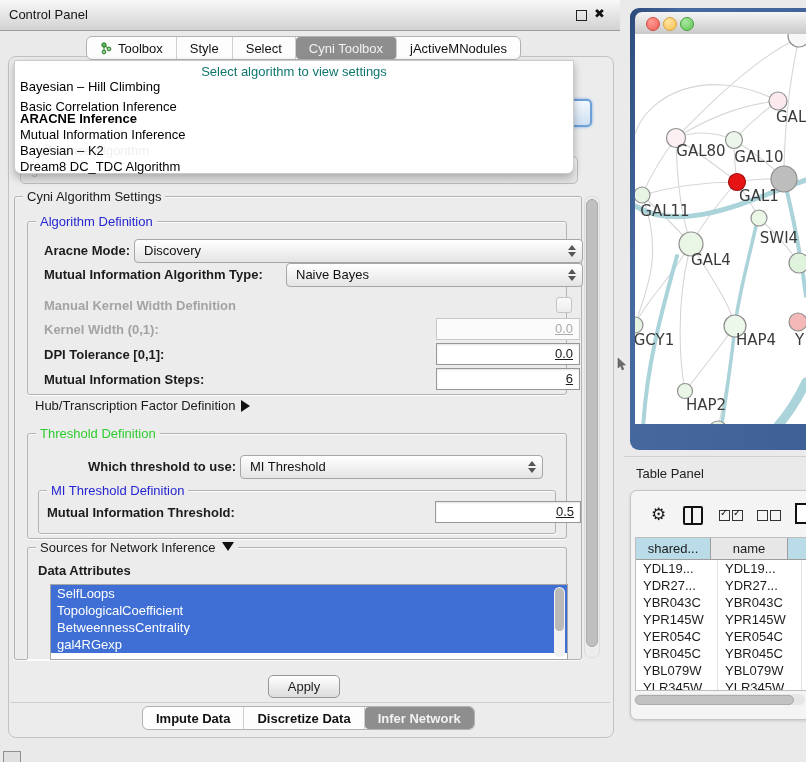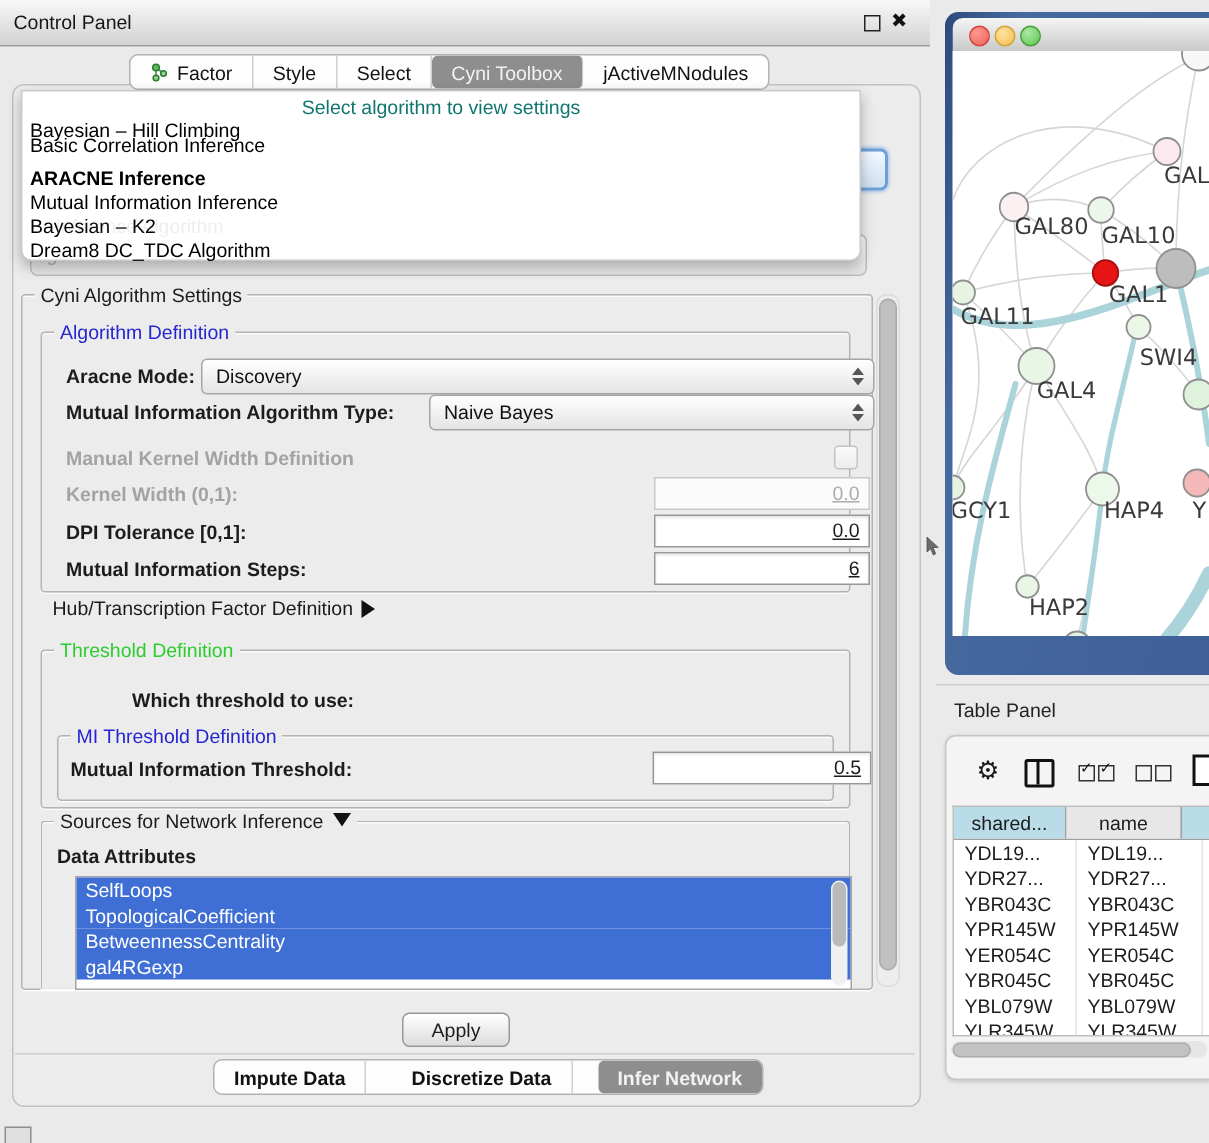--- a/index.html
+++ b/index.html
@@ -13,21 +13,21 @@
   .cp-title{left:9px;top:7px;font-size:13px;color:#161616;}
   .float-ic{left:576px;top:10px;width:9px;height:9px;border:1.6px solid #222;}
   .close-ic{left:594px;top:6px;font-size:13px;font-weight:bold;color:#111;}
   .tabstrip{display:flex;align-items:stretch;background:#fdfdfd;border:1px solid #b2b2b2;
      border-radius:6px;overflow:hidden;height:22px;}
   .tabstrip .tab{display:flex;align-items:center;gap:5px;padding:0 13px;border-right:1px solid #cfcfcf;
      color:#111;white-space:nowrap;}
   .tabstrip .tab:last-child{border-right:none;}
   .tabstrip .tab.sel{background:#8e8e8e;color:#f2f2f2;border-radius:4px;margin:0;}
   .top-tabs{left:86px;top:36px;}
-  .bot-tabs{left:142px;top:706px;font-weight:bold;gap:17px;}
+  .bot-tabs{left:142px;top:706px;font-weight:bold;}
   .main-panel{left:8px;top:56px;width:604px;height:680px;background:#ececec;
      border:1px solid #c2c2c2;border-radius:8px;}
   
   .ghost-combo{left:20px;top:156px;width:546px;height:26px;border:1px solid #bdbdbd;
      border-radius:5px;background:linear-gradient(#fbfbfb,#e3e3e3);color:#b5b5b5;
      line-height:26px;padding-left:10px;}
   .popup{left:14px;top:60px;width:558px;height:112px;background:#ffffff;
      border:1px solid #cacaca;border-radius:0 0 7px 7px;
      box-shadow:0 4px 9px rgba(0,0,0,.28);}
   .popup .ph{position:absolute;left:0;top:3px;width:100%;text-align:center;color:#0f766e;}
@@ -125,21 +125,21 @@
 
 <div class="abs tabstrip top-tabs">
   <div class="tab">
     <svg width="13" height="13" viewBox="0 0 13 13">
       <line x1="4" y1="3" x2="9" y2="7" stroke="#4f9e4f" stroke-width="1.2"></line>
       <line x1="4" y1="3" x2="4" y2="10" stroke="#4f9e4f" stroke-width="1.2"></line>
       <circle cx="4" cy="3" r="2.2" fill="#57b957" stroke="#2f7a2f"></circle>
       <circle cx="9" cy="7" r="1.9" fill="#8fd48f" stroke="#2f7a2f"></circle>
       <circle cx="4" cy="10" r="1.9" fill="#8fd48f" stroke="#2f7a2f"></circle>
     </svg>
-    <span>Factor</span>
+    <span>Toolbox</span>
   </div>
   <div class="tab">
     <span>Style</span>
   </div>
   <div class="tab">
     <span>Select</span>
   </div>
   <div class="tab sel">
     <span>Cyni Toolbox</span>
   </div>
@@ -147,21 +147,21 @@
     <span>jActiveMNodules</span>
   </div>
 </div>
 
 <div class="abs ghost-combo">galFiltered.sif default node</div>
 <div class="abs combo-stub"></div>
 
 <div class="abs popup">
   <div class="ph">Select algorithm to view settings</div>
   <div class="it" style="top:18px">Bayesian – Hill Climbing</div>
-  <div class="it" style="top:28px">Basic Correlation Inference</div>
+  <div class="it" style="top:38px">Basic Correlation Inference</div>
   <div class="it b" style="top:50px">ARACNE Inference</div>
   <div class="it" style="top:66px">Mutual Information Inference</div>
   <div class="it" style="top:82px">Bayesian – K2</div>
   <div class="it" style="top:98px">Dream8 DC_TDC Algorithm</div>
   <div class="abs ghost-title">Inference Algorithm</div>
 </div>
 
 <div class="abs grp" style="left:14px;top:196px;width:566px;height:462px;">
   <span class="grp-t">Cyni Algorithm Settings</span>
 
@@ -185,20 +185,24 @@
     <div class="abs field" style="left:408px;top:121px;width:136px;">0.0</div>
     <div class="abs lbl b" style="left:16px;top:150px;">Mutual Information Steps:</div>
     <div class="abs field" style="left:408px;top:146px;width:136px;">6</div>
   </div>
 
   <div class="abs lbl" style="left:20px;top:201px;text-align:right;"><span>Hub/Transcription Factor Definition</span><span class="tri-r"></span></div>
 
   <div class="abs grp" style="left:12px;top:236px;width:538px;height:104px;">
     <span class="grp-t t-green">Threshold Definition</span>
     <div class="abs lbl b" style="left:60px;top:25px;">Which threshold to use:</div>
+    <div class="abs combo" style="left:212px;top:21px;width:292px;">
+      <span>MI Threshold</span>
+      <span class="arr"></span>
+    </div>
     <div class="abs grp" style="left:10px;top:56px;width:516px;height:42px;">
       <span class="grp-t t-blue">MI Threshold Definition</span>
       <div class="abs lbl b" style="left:8px;top:14px;">Mutual Information Threshold:</div>
       <div class="abs field" style="left:396px;top:10px;width:138px;">0.5</div>
     </div>
   </div>
 
   <div class="abs grp" style="left:12px;top:350px;width:538px;height:111px;border-bottom:none;border-radius:3px 3px 0 0;">
     <span class="grp-t"><span>Sources for Network Inference</span><span class="tri-d"></span></span>
     <div class="abs lbl b" style="left:10px;top:15px;">Data Attributes</div>

